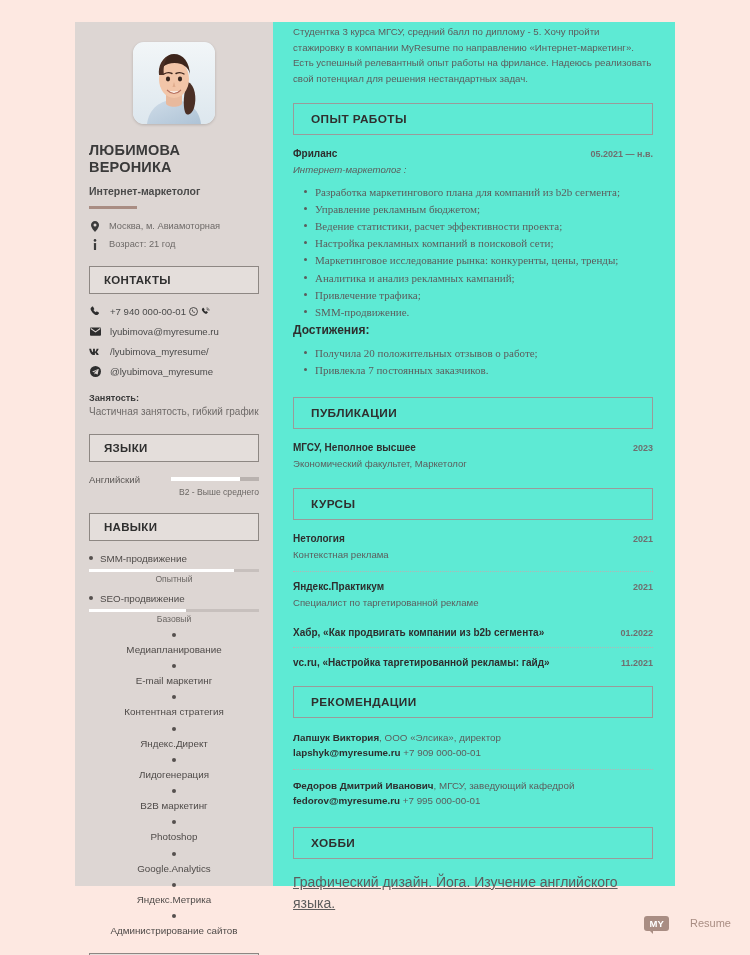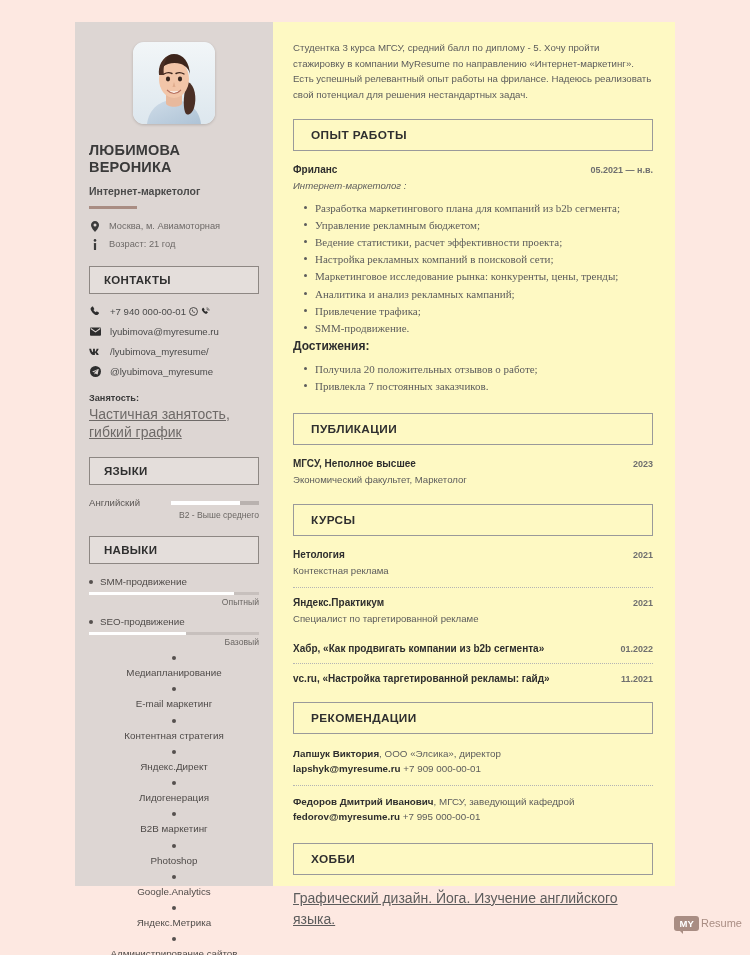--- a/index.html
+++ b/index.html
@@ -139,24 +139,23 @@
   .mini-ic { display: inline-flex; align-items: center; color: #2e2e2e; }
 
   .employ-block { margin-top: 15px; }
   .employ-label {
     font-size: 9.2px;
     font-weight: bold;
     color: #3a3a3a;
     margin-bottom: 2px;
   }
   .employ-value {
-    font-size: 14px;
+    font-size: 10px;
     color: #6e6a68;
     line-height: 1.3;
-    text-decoration: underline;
   }
 
   .lang-row {
     display: flex;
     align-items: center;
     justify-content: space-between;
     font-size: 9.6px;
     color: #5a5654;
     margin-bottom: 2px;
   }
@@ -201,40 +200,40 @@
     position: relative;
     overflow: hidden;
   }
   .skill-bar .fill {
     position: absolute; left: 0; top: 0; bottom: 0;
     background: #ffffff;
   }
   .skill-level {
     font-size: 8.6px;
     color: #6b6764;
-    text-align: right;
+    text-align: center;
     margin: 2px 0 9px 0;
   }
 
   .plain-item {
     font-size: 9.8px;
     color: #4f4b49;
     display: flex;
     align-items: center;
     gap: 7px;
     margin-bottom: 8px;
     line-height: 1.25;
     flex-direction: column;
   }
 
   
   .main {
     flex: 1;
-    background: #fef9c3;
-    padding: 18px 22px 18px 20px;
+    background: #5eead4;
+    padding: 2px 22px 18px 20px;
   }
 
   .summary {
     font-size: 9.7px;
     color: #5c5c5c;
     line-height: 1.62;
     margin-bottom: 16px;
   }
 
   .m-sec-box {
@@ -314,25 +313,25 @@
   .rec-name { font-size: 9.8px; color: #5c5c5c; line-height: 1.5; }
   .rec-name b { color: #2e2e2e; }
   .rec-contact { font-size: 9.8px; color: #5c5c5c; line-height: 1.5; }
   .rec-contact b { color: #2e2e2e; }
 
   .hobby-text { font-size: 14px; color: #5c5c5c; line-height: 1.5; text-decoration: underline; }
 
   
   .logo {
     position: absolute;
-    right: 8px;
+    right: 19px;
     bottom: 24px;
     display: flex;
     align-items: center;
-    gap: 2px;
+    gap: 21px;
   }
   .logo-badge {
     position: relative;
     background: #a98d83;
     color: #ffffff;
     font-size: 9.5px;
     font-weight: bold;
     padding: 3px 5px;
     border-radius: 3px;
     letter-spacing: 0.2px;

